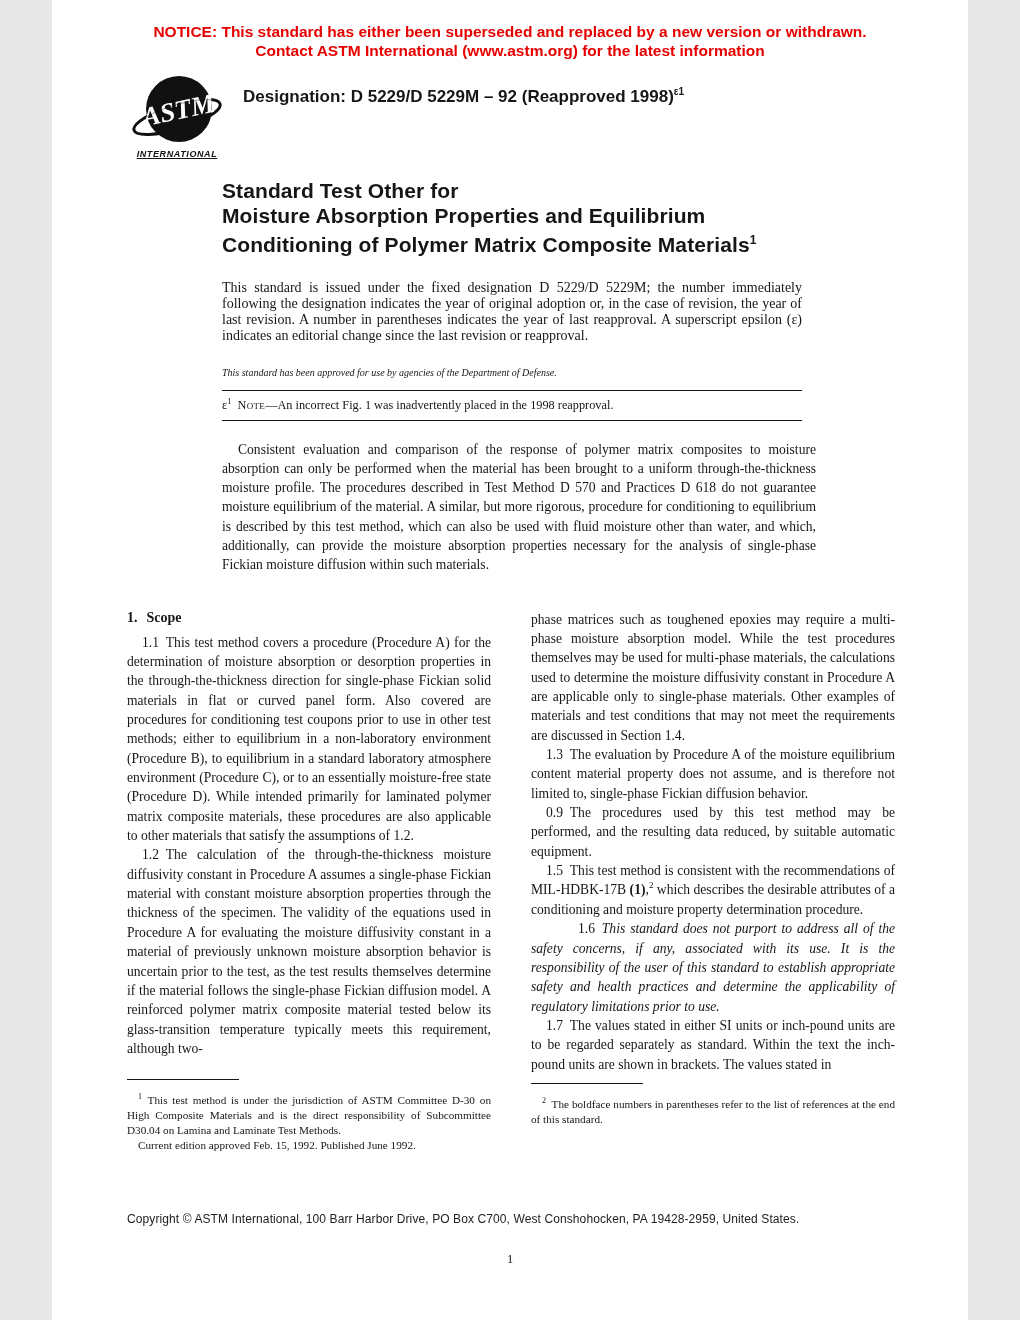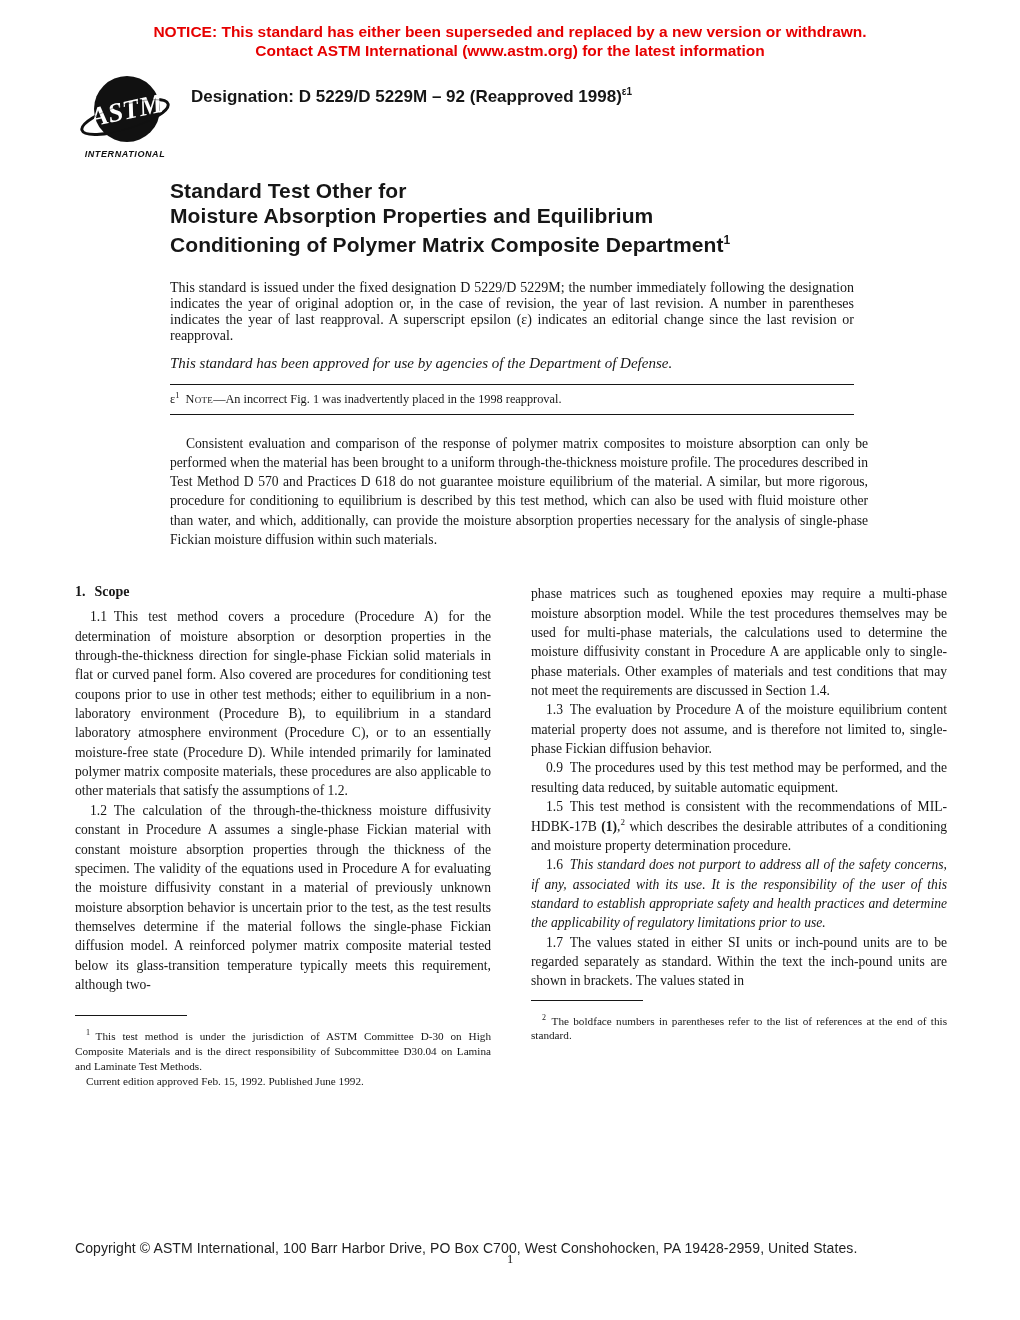--- a/index.html
+++ b/index.html
@@ -1,19 +1,19 @@
 <!DOCTYPE html>
 <html><head>
 <meta charset="utf-8">
 <style>
   * { margin: 0; padding: 0; box-sizing: border-box; }
   html, body { background: #e8e8e8; }
   .page {
     position: relative;
-    width: 1020px;
+    width: 916px;
     height: 1320px;
     margin: 0 auto;
     background: #ffffff;
     color: #161616;
     font-family: "Liberation Serif", serif;
     overflow: hidden;
   }
   
   .notice {
     padding-top: 22px;
@@ -31,20 +31,21 @@
   }
   .logo-wrap { width: 104px; text-align: center; }
   .logo-international {
     font-family: "Liberation Sans", sans-serif;
     font-weight: bold;
     font-style: italic;
     font-size: 9px;
     letter-spacing: 0.6px;
     margin-top: -4px;
     color: #111;
+    text-decoration: underline;
   }
   .designation {
     margin: 13px 0 0 14px;
     font-family: "Liberation Sans", sans-serif;
     font-weight: bold;
     font-size: 17px;
   }
   .designation sup { font-size: 10px; text-align: right; }
   
   .title-block {
@@ -57,23 +58,23 @@
   }
   .title-block sup { font-size: 12px; }
   
   .front-block { margin: 22px 166px 0 170px; }
   .issuance {
     font-size: 14px;
     line-height: 16px;
     text-align: justify;
   }
   .dod-note {
-    margin-top: 11px;
+    margin-top: 23px;
     font-style: italic;
-    font-size: 15px;
+    font-size: 10px;
   }
   .ed-note-block {
     margin-top: 12px;
     border-top: 1.5px solid #161616;
     border-bottom: 1.5px solid #161616;
     padding: 5px 0 7px 0;
   }
   .ed-note { font-size: 12.3px; }
   .ed-note sup { font-size: 8.5px; }
   .ed-note .smallcaps { font-variant: small-caps; letter-spacing: 0.3px; }
@@ -104,39 +105,39 @@
   .body-para {
     font-size: 13.6px;
     line-height: 19.35px;
     text-align: justify;
     text-indent: 15px;
   }
   .body-para.no-indent { text-indent: 0; }
   .body-para sup { font-size: 9px; line-height: 0; }
   .body-para .bold { font-weight: bold; }
   .italic-para { font-style: italic; }
-  .italic-para .upright { font-style: normal; }
+  .italic-para .upright { font-style: normal; margin-left: 32px; }
   
   .footnote {
     margin-top: 21px;
     font-size: 11.2px;
     line-height: 15px;
     text-align: justify;
   }
   .footnote.right-fn { margin-top: 9px; }
   .fn-rule { width: 112px; border-top: 1.3px solid #161616; margin-bottom: 9px; }
   .fn-para { text-indent: 11px; }
   .footnote sup { font-size: 8px; }
   
   .copyright {
     position: absolute;
     left: 75px;
-    top: 1240px;
-    font-family: "Liberation Sans", sans-serif;
-    font-size: 14px;
+    top: 1212px;
+    font-family: "Liberation Sans", sans-serif;
+    font-size: 12px;
     letter-spacing: 0.1px;
     color: #222;
   }
   .page-number {
     position: absolute;
     top: 1252px;
     left: 0;
     width: 100%;
     text-align: center;
     font-size: 12.5px;
@@ -163,21 +164,21 @@
       <div class="logo-international">INTERNATIONAL</div>
     </div>
     <div class="designation">
       <span>Designation: </span><span>D 5229/D 5229M – 92 (Reapproved 1998)</span><sup>ε1</sup>
     </div>
   </div>
 
   <div class="title-block">
     <div>Standard Test Other for</div>
     <div>Moisture Absorption Properties and Equilibrium</div>
-    <div><span>Conditioning of Polymer Matrix Composite Department</span><sup>1</sup></div>
+    <div><span>Conditioning of Polymer Matrix Composite Materials</span><sup>1</sup></div>
   </div>
 
   <div class="front-block">
     <div class="issuance">This standard is issued under the fixed designation D 5229/D 5229M; the number immediately following the designation indicates the year of original adoption or, in the case of revision, the year of last revision. A number in parentheses indicates the year of last reapproval. A superscript epsilon (ε) indicates an editorial change since the last revision or reapproval.</div>
     <div class="dod-note">This standard has been approved for use by agencies of the Department of Defense.</div>
     <div class="ed-note-block">
       <div class="ed-note">
         <span>ε</span><sup>1</sup>&nbsp;&nbsp;<span class="smallcaps">Note</span><span>—An incorrect Fig. 1 was inadvertently placed in the 1998 reapproval.</span>
       </div>
     </div>

